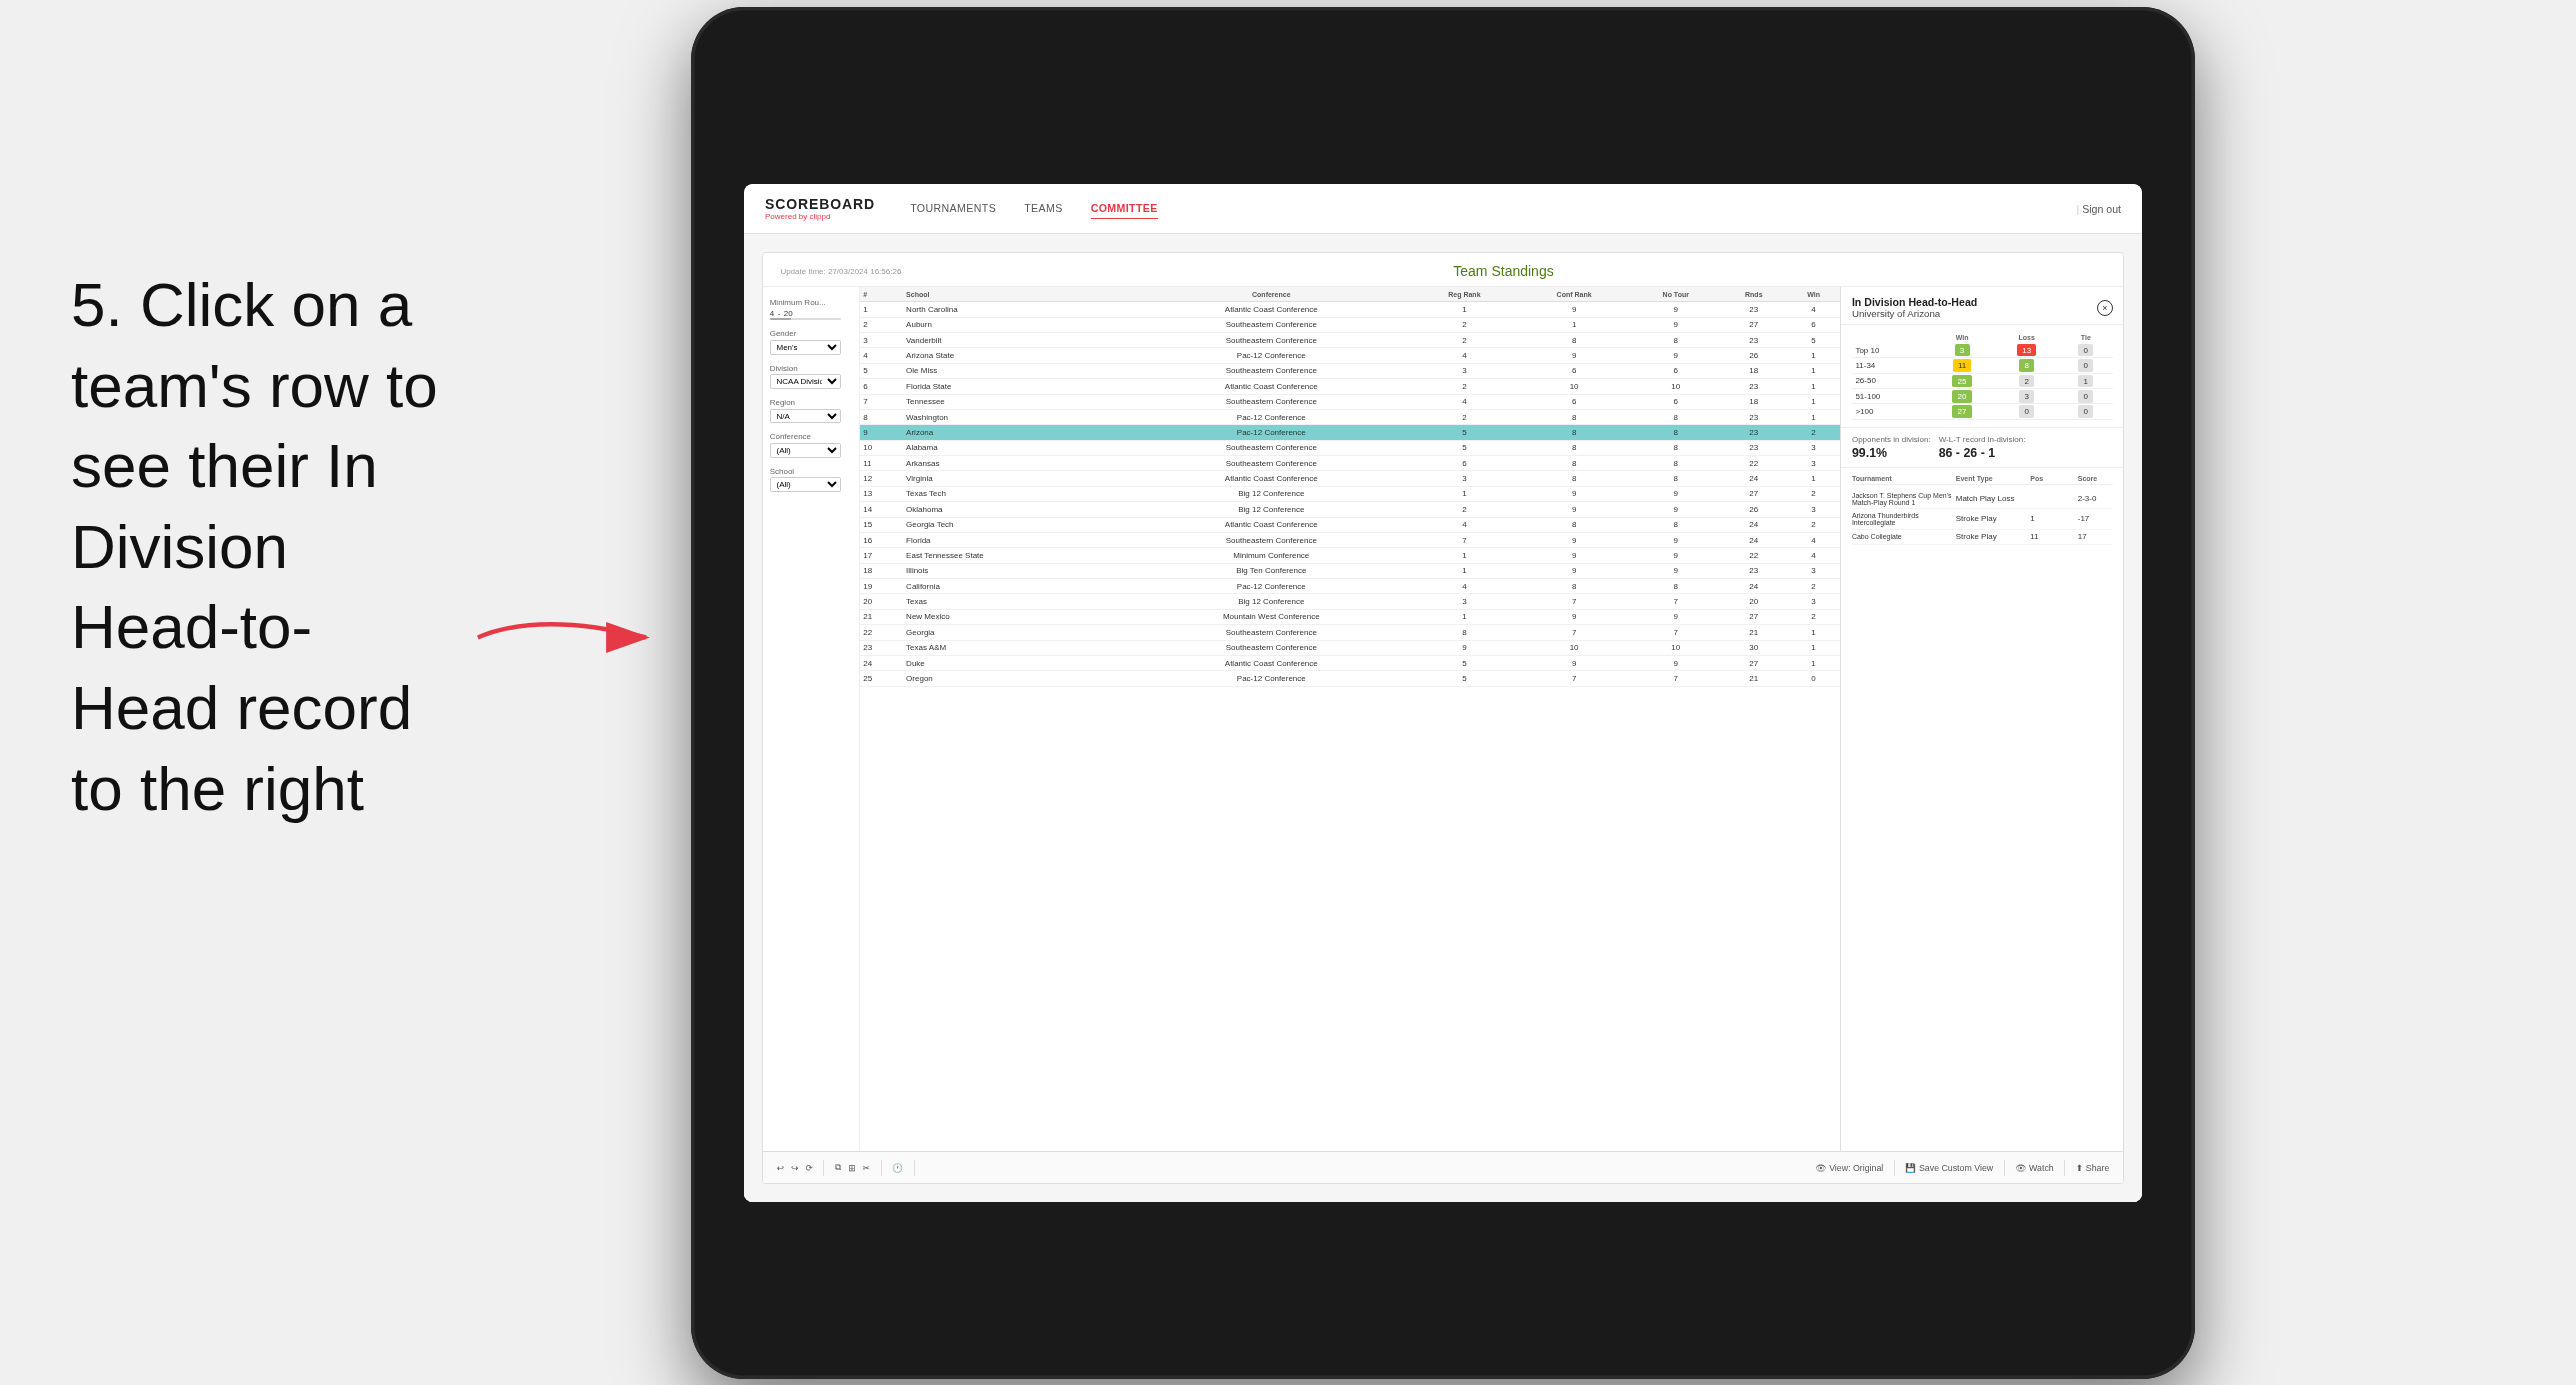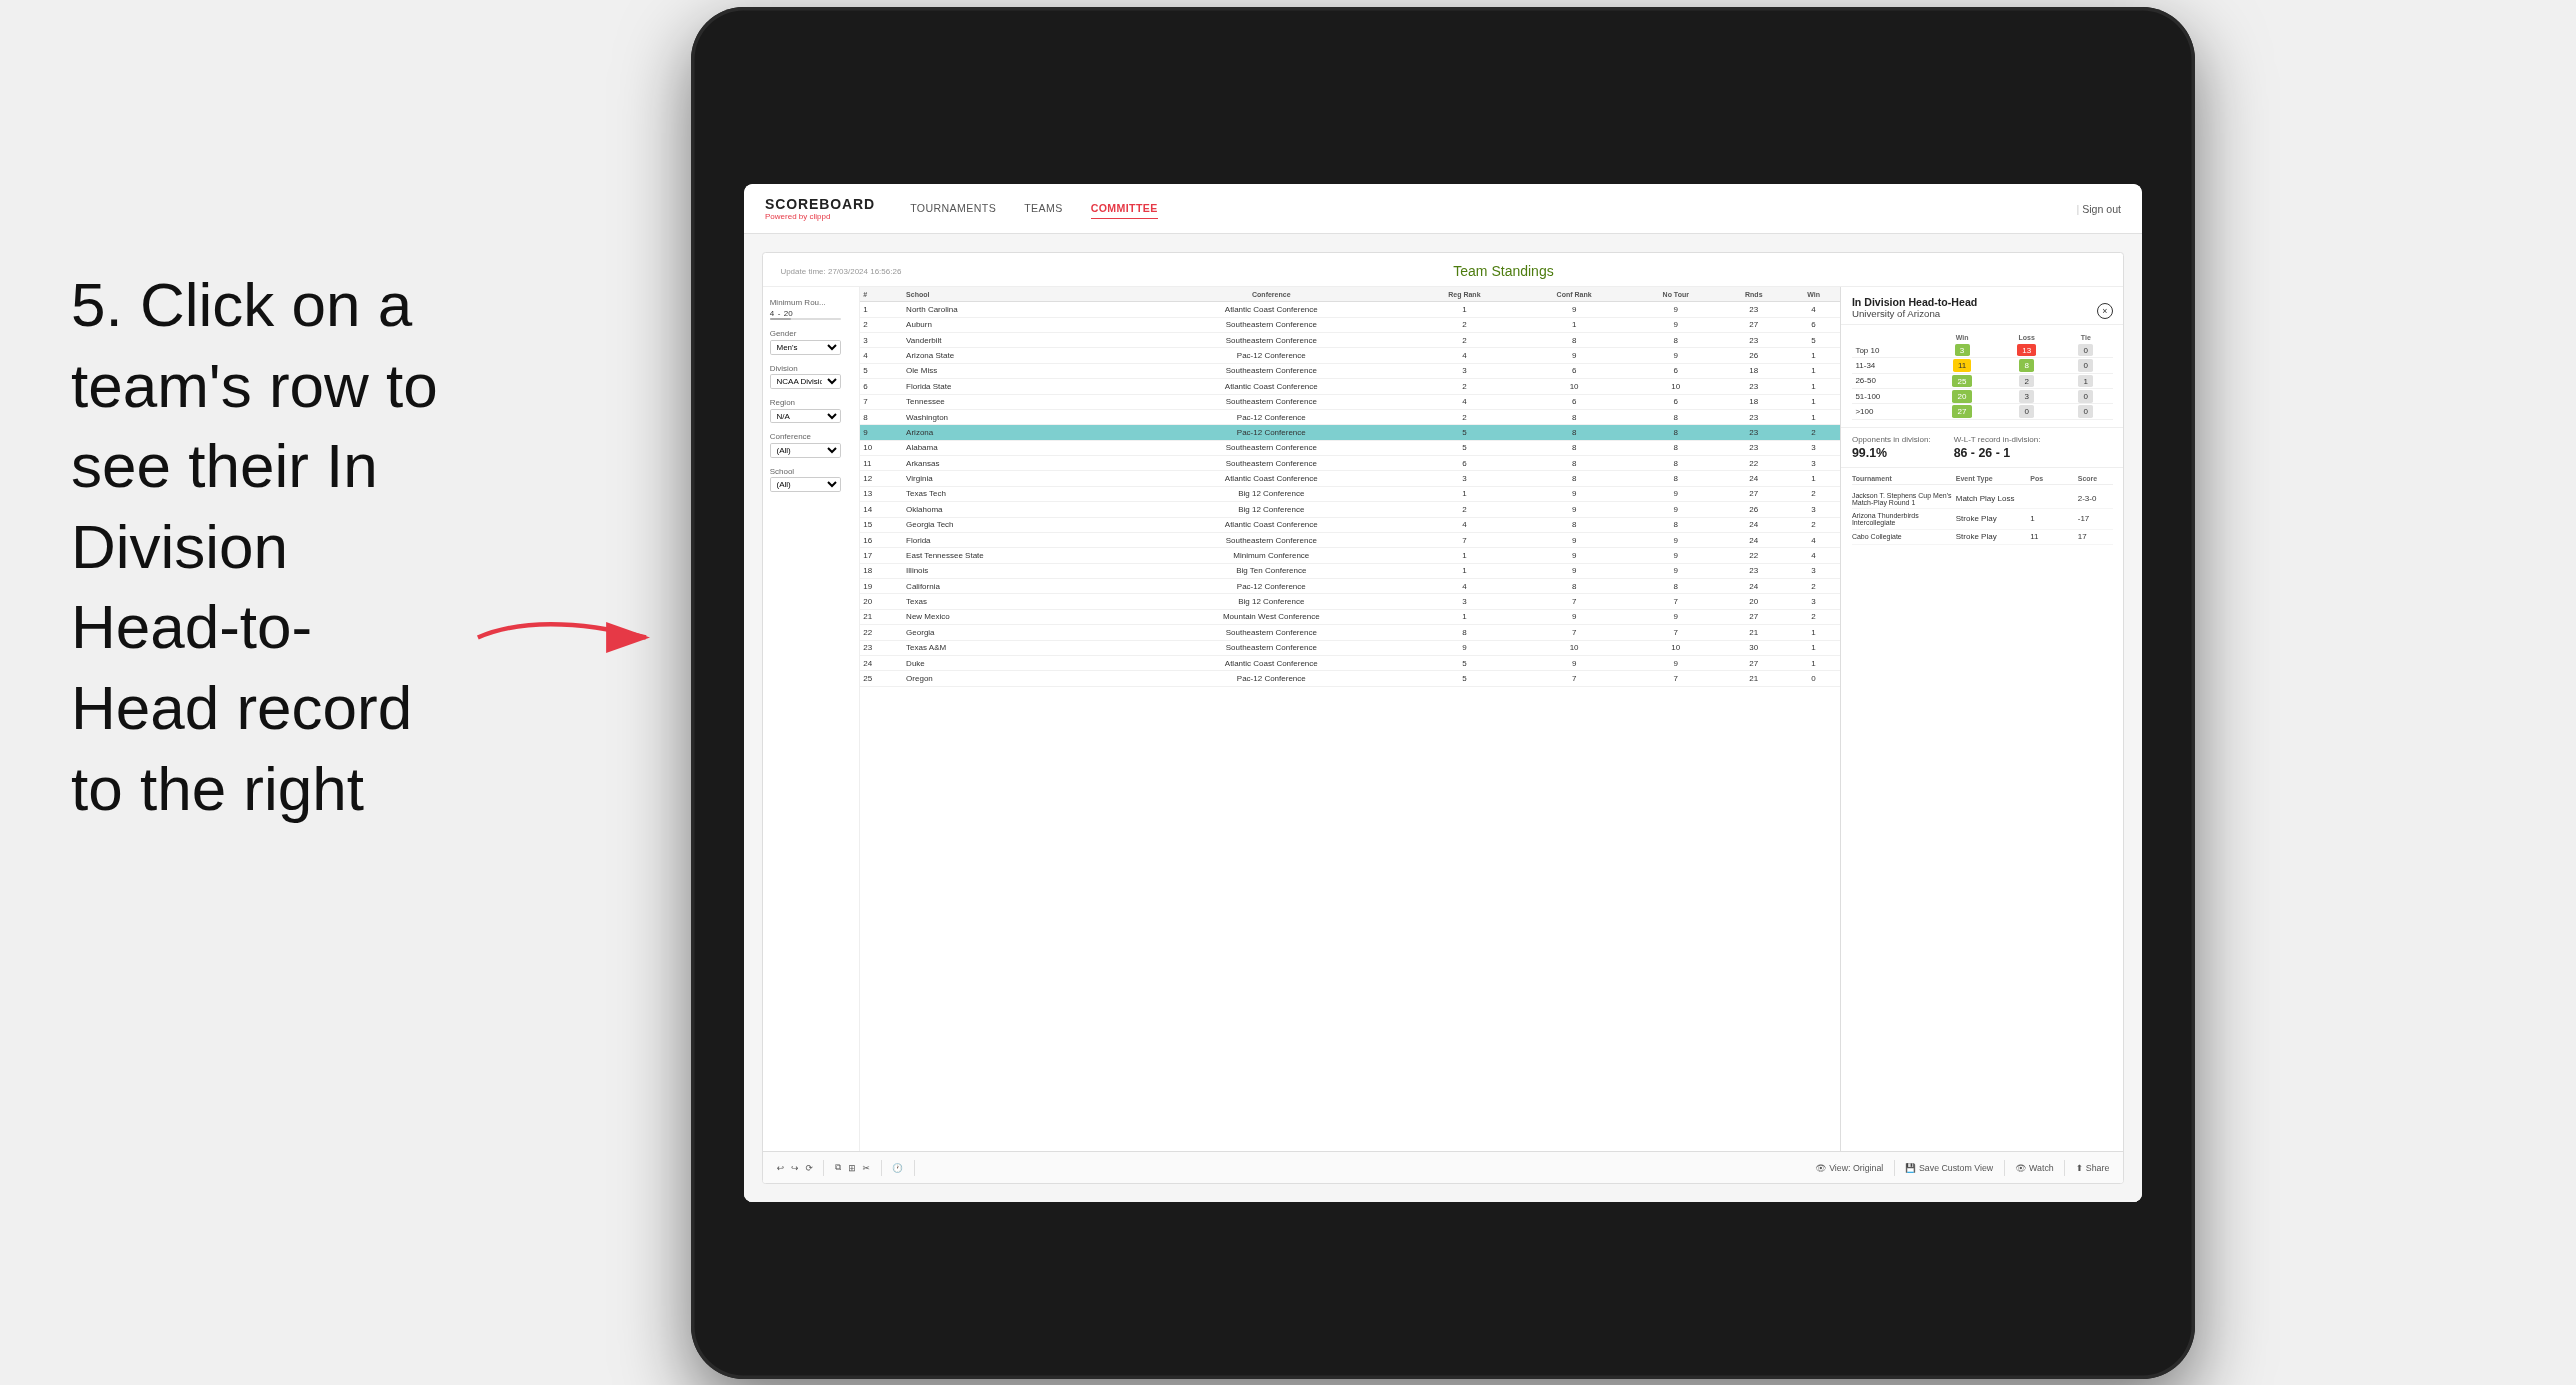--- a/index.html
+++ b/index.html
@@ -277,21 +277,21 @@
       border-left: 0.9px solid #ddd;
       display: flex;
       flex-direction: column;
       overflow: hidden;
       font-size: 8.8px;
     }
     .h2h-header {
       padding: 8.8px 10.6px 5.3px;
       border-bottom: 0.9px solid #eee;
       display: flex;
-      align-items: flex-end;
+      align-items: center;
       justify-content: space-between;
       gap: 35px;
     }
     .h2h-title {
       font-size: 10.6px;
       font-weight: 700;
       color: #222;
     }
     .h2h-team {
       font-size: 9.7px;
@@ -338,21 +338,21 @@
       font-size: 8px;
     }
     .cell-green { background: #8bc34a; color: #fff; border-radius: 1.8px; }
     .cell-yellow { background: #ffcc02; color: #333; border-radius: 1.8px; }
     .cell-red { background: #f44336; color: #fff; border-radius: 1.8px; }
     .cell-neutral { background: #e0e0e0; color: #333; border-radius: 1.8px; }
     .h2h-stats {
       padding: 7px 10.6px;
       border-bottom: 0.9px solid #eee;
       display: flex;
-      gap: 23px;
+      gap: 8px;
       font-size: 8px;
     }
     .h2h-stat-label { color: #666; margin-bottom: 1.8px; }
     .h2h-stat-value { font-size: 12.4px; font-weight: 700; color: #222; }
     .h2h-tournaments {
       padding: 7px 10.6px;
       flex: 1;
       overflow-y: auto;
       font-size: 8px;
     }

